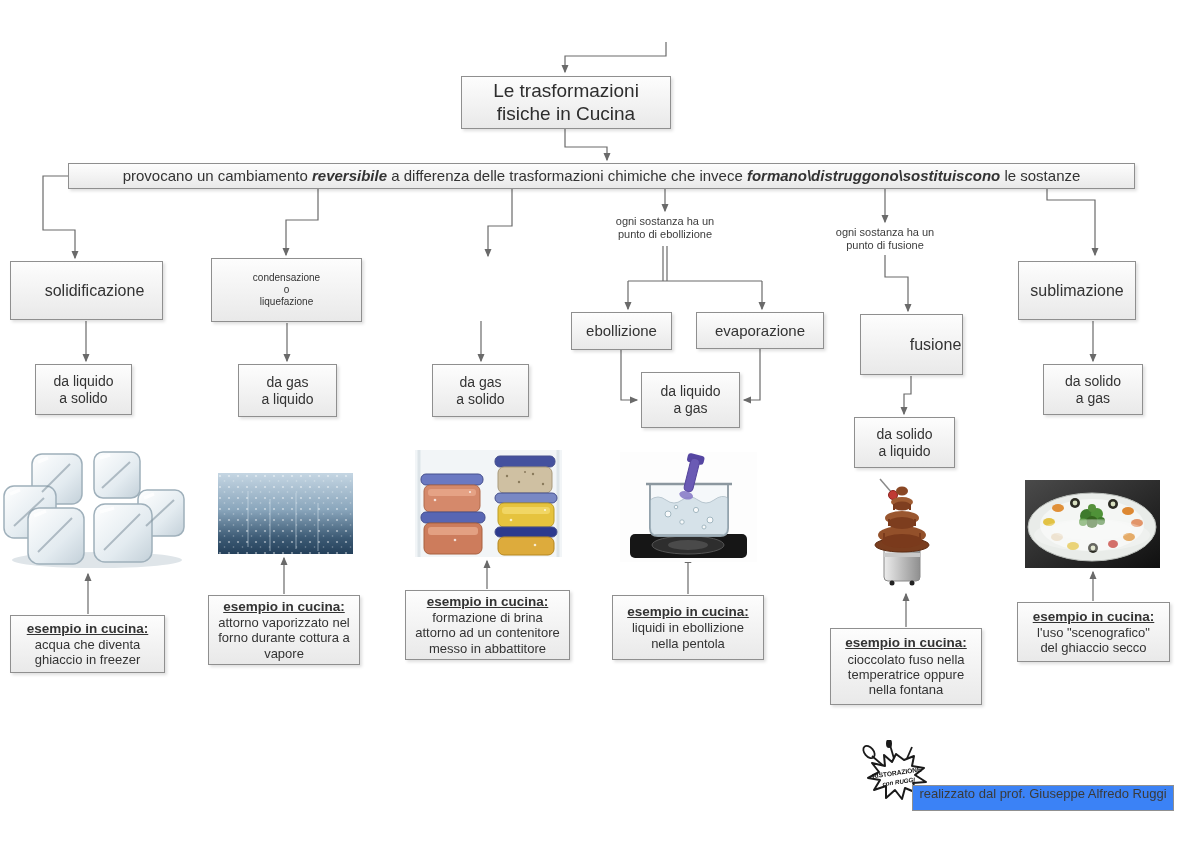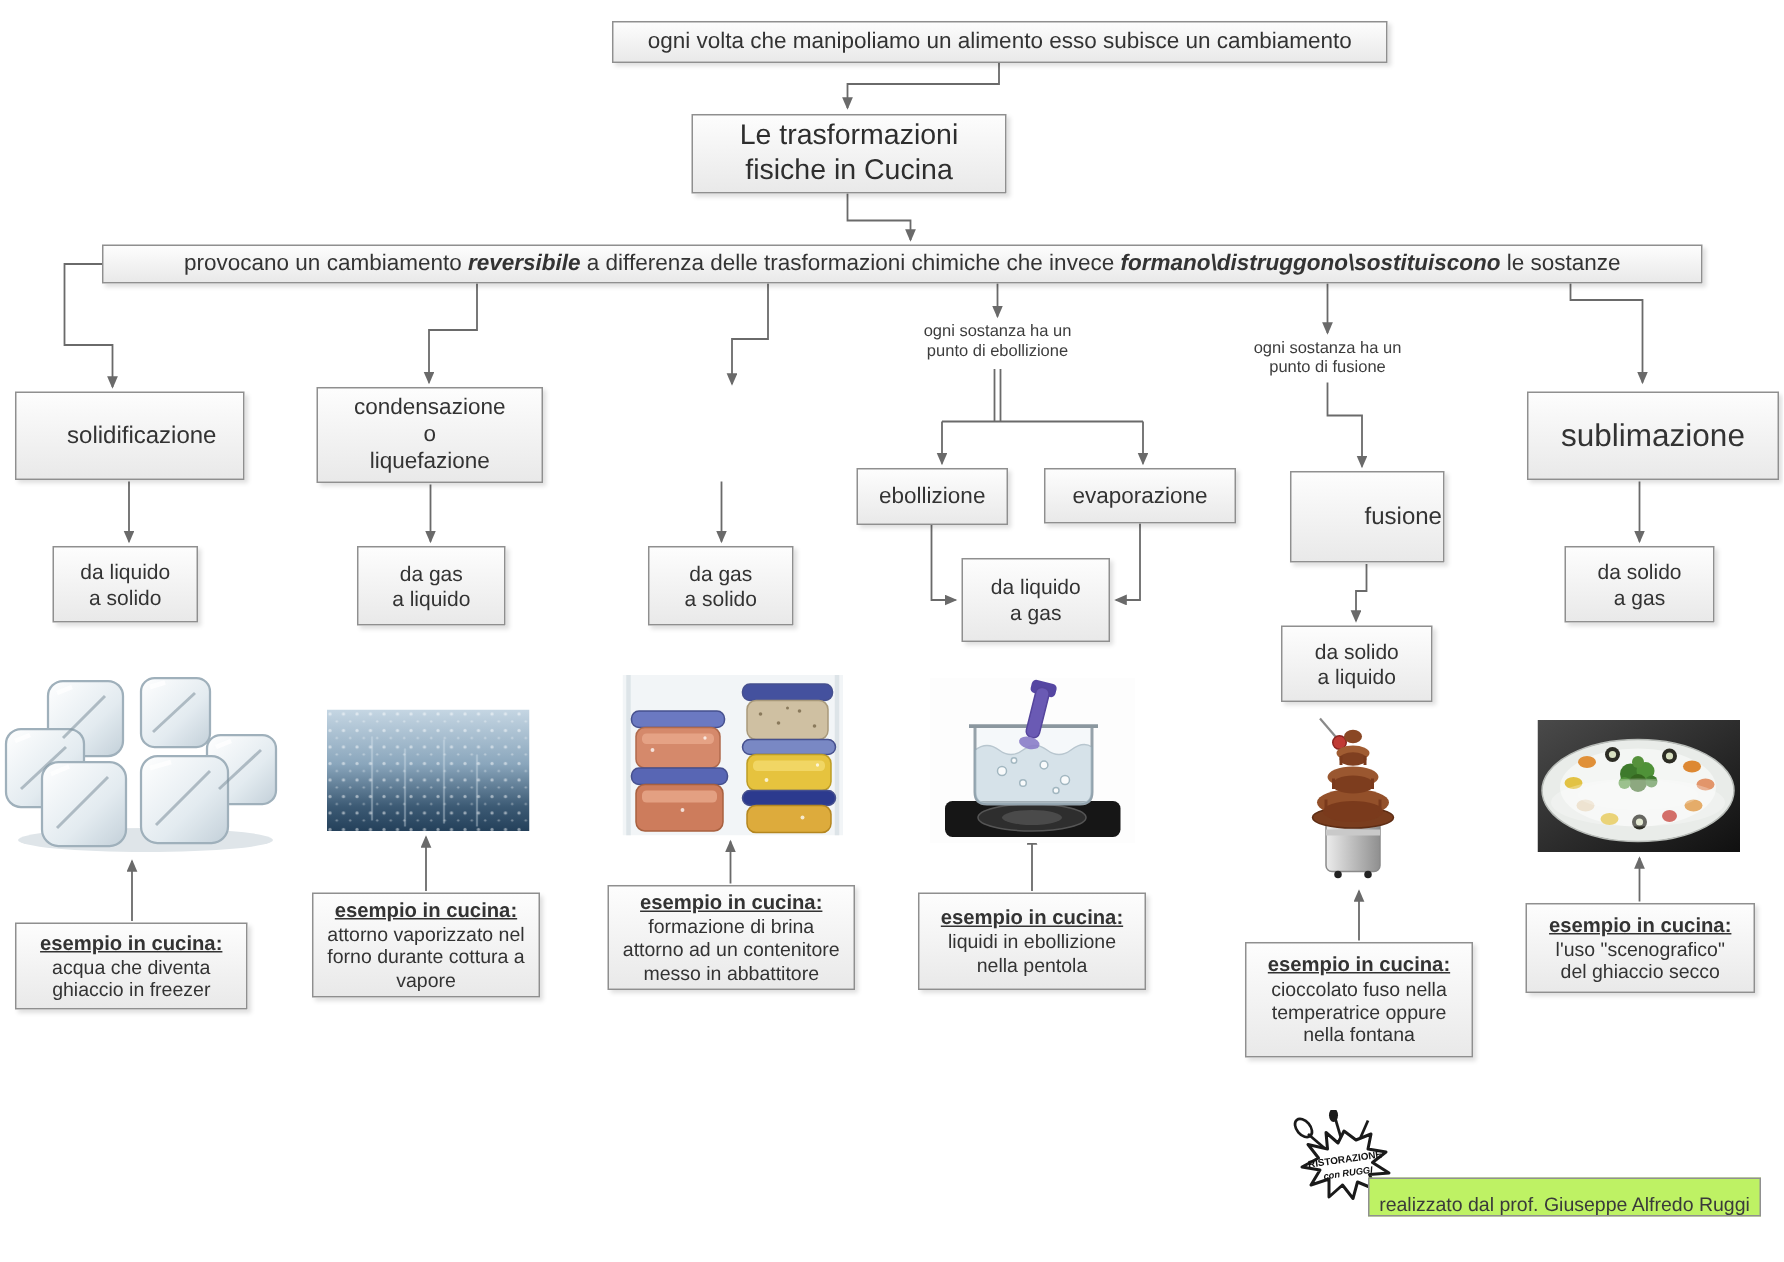--- a/index.html
+++ b/index.html
@@ -14,26 +14,26 @@
   .ex{flex-direction:column;padding:4px 2px;}
   .ex-h{font-weight:bold;text-decoration:underline;font-size:13.5px;}
   .ex-b{font-size:13px;line-height:1.18;white-space:pre-line;}
   .photo{position:absolute;}
   .bi{font-weight:bold;font-style:italic;}
   #n-top{left:408px;top:14px;width:517px;height:28px;font-size:15px;}
   #n-title{left:461px;top:76px;width:210px;height:53px;font-size:19px;color:#2e2e2e;}
   #n-wide{left:68px;top:163px;width:1067px;height:26px;font-size:15px;}
   #n-wide span{white-space:normal;}
   #p-sol{left:10px;top:261px;width:153px;height:59px;font-size:16px;padding-left:16px;}
-  #p-cond{left:211px;top:258px;width:151px;height:64px;font-size:15px;}
+  #p-cond{left:211px;top:258px;width:151px;height:64px;font-size:10px;}
   #p-brin{left:404px;top:259px;width:154px;height:61px;font-size:16px;}
   #p-eboll{left:571px;top:312px;width:101px;height:38px;font-size:15px;}
   #p-evap{left:696px;top:312px;width:128px;height:37px;font-size:15px;}
   #p-fus{left:860px;top:314px;width:103px;height:61px;font-size:16px;padding-left:48px;}
-  #p-sub{left:1018px;top:261px;width:168px;height:59px;font-size:21px;}
+  #p-sub{left:1018px;top:261px;width:118px;height:59px;font-size:16px;}
   .state{font-size:14px;}
   #s1{left:35px;top:364px;width:97px;height:51px;}
   #s2{left:238px;top:364px;width:99px;height:53px;}
   #s3{left:432px;top:364px;width:97px;height:53px;}
   #s4{left:641px;top:372px;width:99px;height:56px;}
   #s5{left:854px;top:417px;width:101px;height:51px;}
   #s6{left:1043px;top:364px;width:100px;height:51px;}
   #a1{left:598px;top:215px;width:134px;}
   #a2{left:818px;top:226px;width:134px;}
   #im1{left:2px;top:448px;width:190px;height:122px;}
@@ -43,21 +43,21 @@
   #im5{left:862px;top:475px;width:80px;height:115px;}
   #im6{left:1025px;top:480px;width:135px;height:88px;}
   #e1{left:10px;top:615px;width:155px;height:58px;}
   #e2{left:208px;top:595px;width:152px;height:70px;}
   #e3{left:405px;top:590px;width:165px;height:70px;}
   #e4{left:612px;top:595px;width:152px;height:65px;}
   #e5{left:830px;top:628px;width:152px;height:77px;}
   #e6{left:1017px;top:602px;width:153px;height:60px;}
   #logo{left:860px;top:740px;width:72px;height:62px;position:absolute;}
   #credit{left:912px;top:785px;width:260px;height:24px;position:absolute;border:1px solid #909090;
-          background:#bef264;font-size:13px;display:flex;align-items:flex-end;justify-content:center;color:#3a3a3a;}
+          background:#3b82f6;font-size:13px;display:flex;align-items:flex-start;justify-content:center;color:#3a3a3a;}
 </style>
 </head>
 <body>
 
 <div id="canvas">
 
   <svg id="connectors" viewBox="0 0 1189 841">
     <defs>
       <marker id="arr" markerWidth="9" markerHeight="8" refX="6" refY="3" orient="auto">
         <path d="M0,0 L7,3 L0,6 z" fill="#6a6a6a"></path>
@@ -87,23 +87,20 @@
       <polyline points="911,376 911,394 904,394 904,414" marker-end="url(#arr)"></polyline>
       <polyline points="88,614 88,574" marker-end="url(#arr)"></polyline>
       <polyline points="284,594 284,558" marker-end="url(#arr)"></polyline>
       <polyline points="487,589 487,561" marker-end="url(#arr)"></polyline>
       <polyline points="688,594 688,556" marker-end="url(#arr)"></polyline>
       <polyline points="906,627 906,594" marker-end="url(#arr)"></polyline>
       <polyline points="1093,601 1093,572" marker-end="url(#arr)"></polyline>
     </g>
   </svg>
 
-  <div class="box" id="n-top">
-    <span>ogni volta che manipoliamo un alimento esso subisce un cambiamento</span>
-  </div>
 
   <div class="box" id="n-title">
     <span>Le trasformazioni
 fisiche in Cucina</span>
   </div>
 
   <div class="box" id="n-wide">
     <span><span>provocano un cambiamento </span><span class="bi">reversibile</span><span> a differenza delle trasformazioni chimiche che invece </span><span class="bi">formano\distruggono\sostituiscono</span><span> le sostanze</span></span>
   </div>
 

